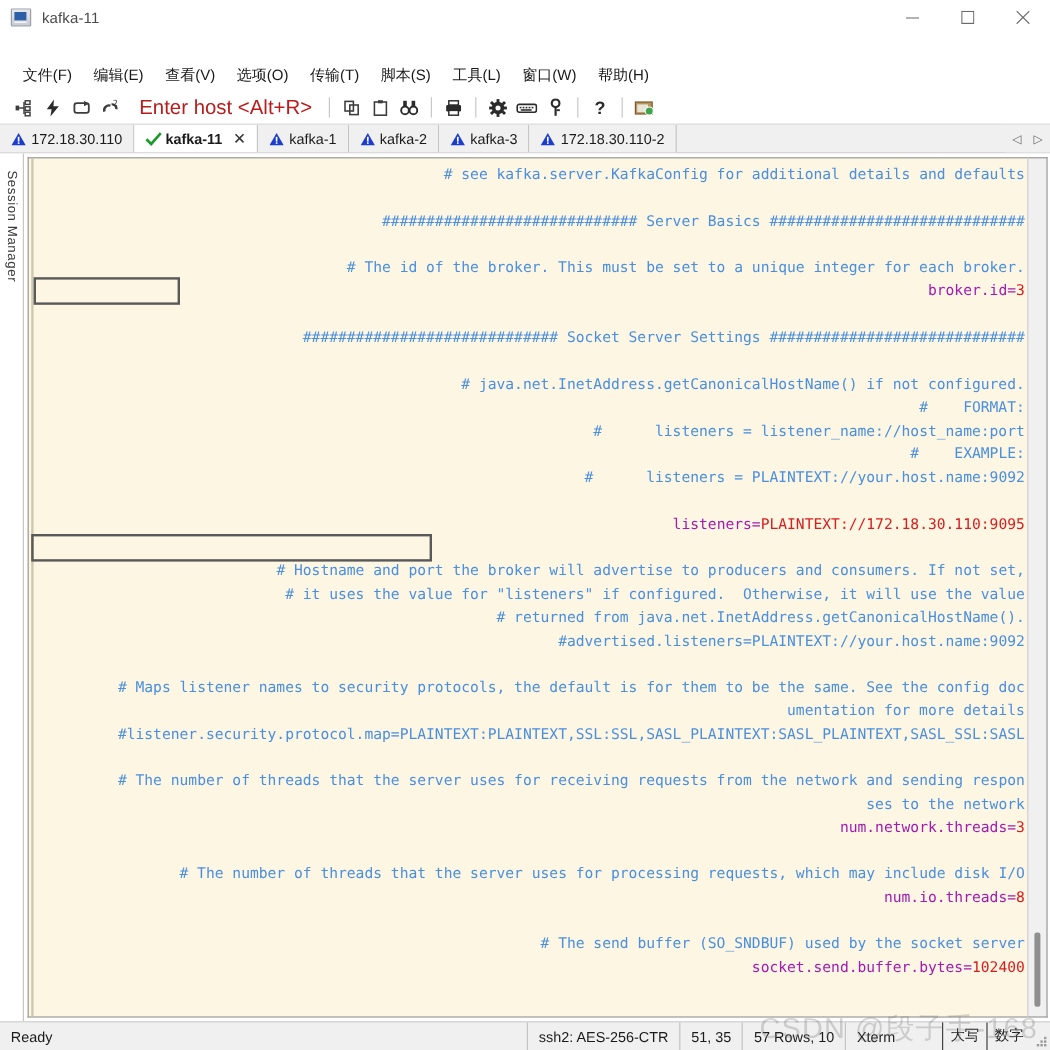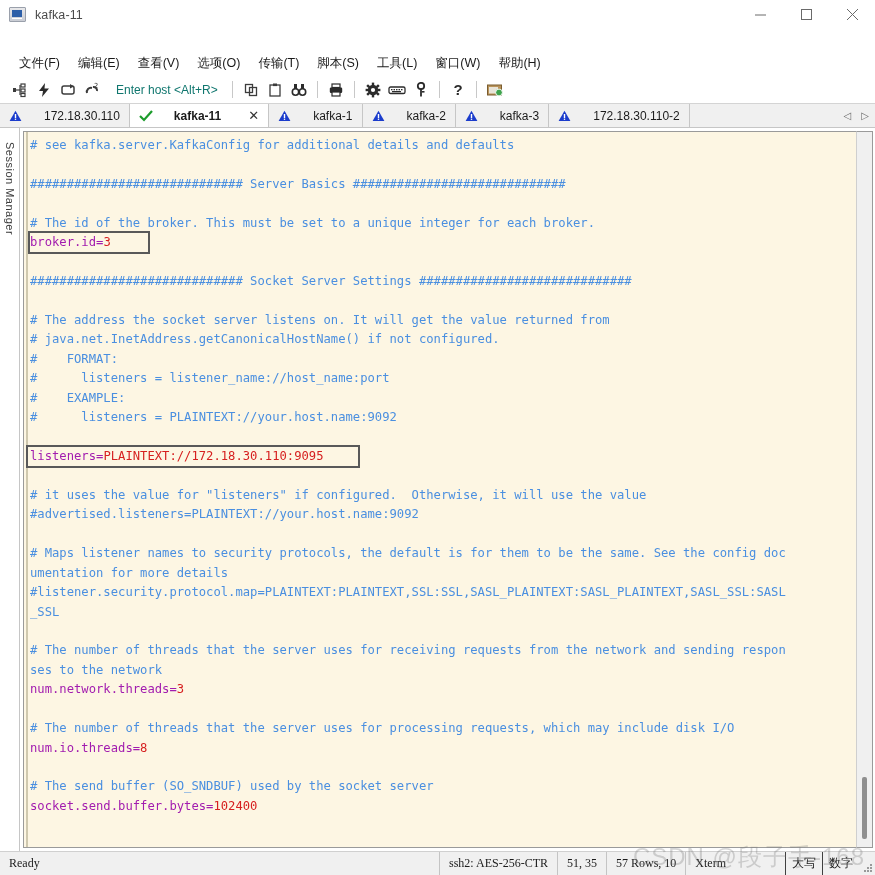--- a/index.html
+++ b/index.html
@@ -90,22 +90,22 @@
     color: #3c3c3c;
     margin: 0 1px;
   }
   .tb svg { display: block; }
   .tsep {
     width: 1px; height: 17px;
     background: #c8c8c8;
     margin: 0 6px;
   }
   .hostbox {
-    font-size: 12px;
-    color: #0f766e;
+    font-size: 17px;
+    color: #b91c1c;
     margin-left: 8px;
     margin-right: 4px;
     padding: 2px 4px;
     white-space: nowrap;
   }
 
   
   .tabrow {
     height: 24px; flex: 0 0 24px;
     display: flex; align-items: stretch;
@@ -118,21 +118,21 @@
     overflow: hidden;
   }
   .tab {
     display: flex; align-items: center;
     padding: 0 9px;
     font-size: 12px;
     color: #1b1b1b;
     border-right: 1px solid #c6c6c6;
     background: #f0f0f0;
     white-space: nowrap;
-    gap: 22px;
+    gap: 4px;
   }
   .tab.active {
     background: #ffffff;
     font-weight: bold;
   }
   .tab .warn-ico { width: 13px; height: 12px; flex: 0 0 13px; }
   .tab .ok-ico { width: 13px; height: 12px; flex: 0 0 13px; }
   .tab .tab-close {
     margin-left: 5px;
     font-size: 13px; color: #333;
@@ -184,20 +184,21 @@
     border: 1px solid #9a9a9a;
     border-right: none;
     position: relative;
     overflow: hidden;
     font-family: "DejaVu Sans Mono", "Liberation Mono", monospace;
     font-size: 12.2px;
     line-height: 19.45px;
     color: #3a7fd5;
     padding: 4px 2px 0 6px;
     min-width: 0;
+    text-align: right;
   }
   .term .vsplit {
     position: absolute; left: 2px; top: 0; bottom: 0;
     width: 2px;
     background: #cfc8ae;
   }
   .scrollcol {
     width: 17px; flex: 0 0 17px;
     background: #f0f0f0;
     border: 1px solid #9a9a9a;
@@ -231,21 +232,20 @@
     background: #f0f0f0;
     border-top: 1px solid #d0d0d0;
     font-size: 12px; color: #1b1b1b;
     position: relative;
   }
   .sb-cell {
     display: flex; align-items: center;
     padding: 0 9px;
     border-right: 1px solid #c4c4c4;
     white-space: nowrap;
-    font-family: Liberation Serif, serif;
   }
   .sb-ready { flex: 0 0 440px; border-right: 1px solid #c4c4c4; }
   .sb-grow { flex: 1 1 auto; border-right: none; }
   .sb-caps, .sb-num {
     display: flex; align-items: center;
     padding: 0 6px;
     border-left: 1px solid #404040;
   }
   .sb-grip {
     width: 16px;
@@ -508,36 +508,36 @@
         <div id="term-lines">
             <div class="line"><span class="c-comment"># see kafka.server.KafkaConfig for additional details and defaults</span></div>
             <div class="line"><span class="c-comment">&nbsp;</span></div>
             <div class="line"><span class="c-comment">############################# Server Basics #############################</span></div>
             <div class="line"><span class="c-comment">&nbsp;</span></div>
             <div class="line"><span class="c-comment"># The id of the broker. This must be set to a unique integer for each broker.</span></div>
             <div class="line"><span class="c-key">broker.id=</span><span class="c-val">3</span></div>
             <div class="line"><span class="c-comment">&nbsp;</span></div>
             <div class="line"><span class="c-comment">############################# Socket Server Settings #############################</span></div>
             <div class="line"><span class="c-comment">&nbsp;</span></div>
-            <div class="line"><span class="c-comment"># The address the socket server listens on. It will get the value returned from</span></div>
             <div class="line"><span class="c-comment"># java.net.InetAddress.getCanonicalHostName() if not configured.</span></div>
             <div class="line"><span class="c-comment">#    FORMAT:</span></div>
             <div class="line"><span class="c-comment">#      listeners = listener_name://host_name:port</span></div>
             <div class="line"><span class="c-comment">#    EXAMPLE:</span></div>
             <div class="line"><span class="c-comment">#      listeners = PLAINTEXT://your.host.name:9092</span></div>
             <div class="line"><span class="c-comment">&nbsp;</span></div>
             <div class="line"><span class="c-key">listeners=</span><span class="c-val">PLAINTEXT://172.18.30.110:9095</span></div>
             <div class="line"><span class="c-comment">&nbsp;</span></div>
+            <div class="line"><span class="c-comment"># Hostname and port the broker will advertise to producers and consumers. If not set,</span></div>
             <div class="line"><span class="c-comment"># it uses the value for "listeners" if configured.  Otherwise, it will use the value</span></div>
+            <div class="line"><span class="c-comment"># returned from java.net.InetAddress.getCanonicalHostName().</span></div>
             <div class="line"><span class="c-comment">#advertised.listeners=PLAINTEXT://your.host.name:9092</span></div>
             <div class="line"><span class="c-comment">&nbsp;</span></div>
             <div class="line"><span class="c-comment"># Maps listener names to security protocols, the default is for them to be the same. See the config doc</span></div>
             <div class="line"><span class="c-comment">umentation for more details</span></div>
             <div class="line"><span class="c-comment">#listener.security.protocol.map=PLAINTEXT:PLAINTEXT,SSL:SSL,SASL_PLAINTEXT:SASL_PLAINTEXT,SASL_SSL:SASL</span></div>
-            <div class="line"><span class="c-comment">_SSL</span></div>
             <div class="line"><span class="c-comment">&nbsp;</span></div>
             <div class="line"><span class="c-comment"># The number of threads that the server uses for receiving requests from the network and sending respon</span></div>
             <div class="line"><span class="c-comment">ses to the network</span></div>
             <div class="line"><span class="c-key">num.network.threads=</span><span class="c-val">3</span></div>
             <div class="line"><span class="c-comment">&nbsp;</span></div>
             <div class="line"><span class="c-comment"># The number of threads that the server uses for processing requests, which may include disk I/O</span></div>
             <div class="line"><span class="c-key">num.io.threads=</span><span class="c-val">8</span></div>
             <div class="line"><span class="c-comment">&nbsp;</span></div>
             <div class="line"><span class="c-comment"># The send buffer (SO_SNDBUF) used by the socket server</span></div>
             <div class="line"><span class="c-key">socket.send.buffer.bytes=</span><span class="c-val">102400</span></div>

